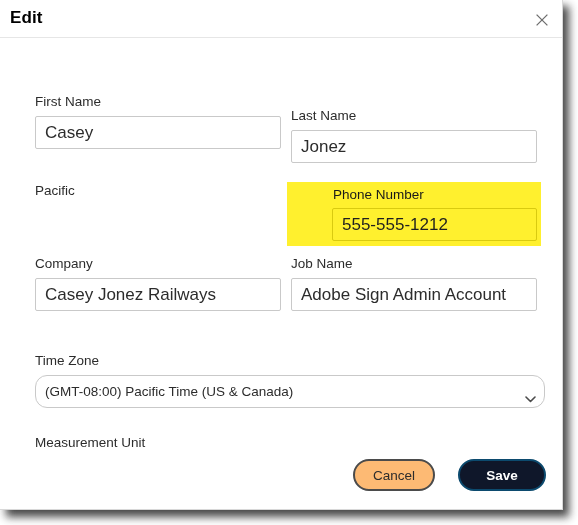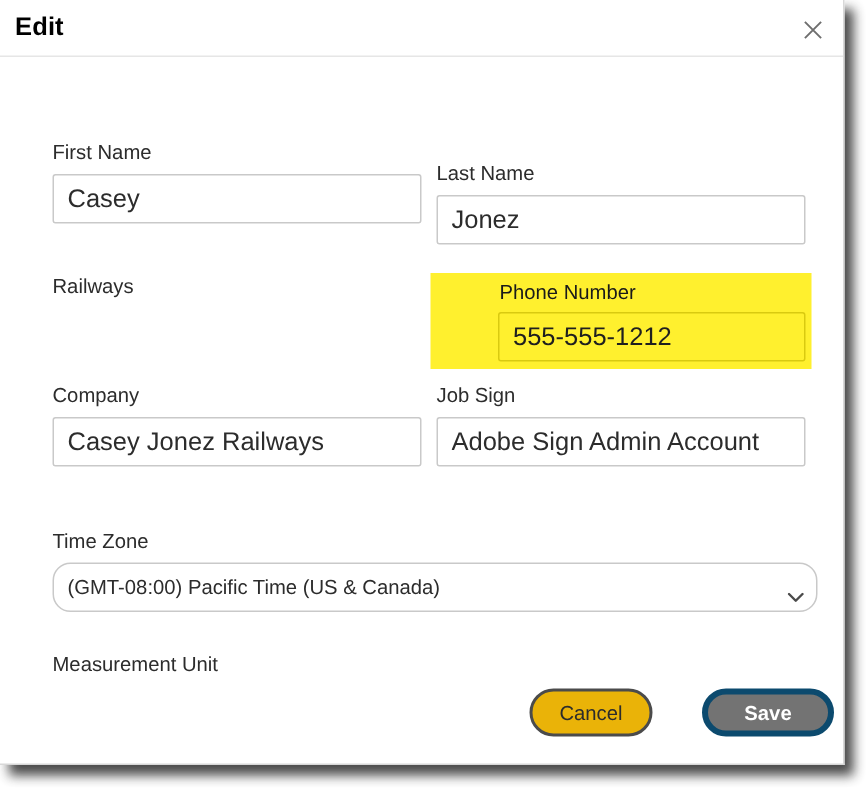--- a/index.html
+++ b/index.html
@@ -172,30 +172,30 @@
     display: flex;
     align-items: center;
     justify-content: center;
     box-sizing: border-box;
     padding: 0 18px;
   }
   .btn-cancel {
     right: 127px;
     bottom: 0;
     min-width: 78px;
-    background: #eab308;
+    background: #fdba74;
     border: 2px solid #4b4b4b;
     color: #2c2c2c;
   }
   .btn-save {
-    right: 6px;
+    right: 16px;
     bottom: 0;
     min-width: 88px;
-    background: #737373;
-    border: 4px solid #0c4a6e;
+    background: #0f172a;
+    border: 2px solid #0c4a6e;
     color: #ffffff;
     font-weight: bold;
   }
 </style>
 </head>
 <body>
 
 <div id="page">
 
   <div id="dialog-shadow"></div>
@@ -217,35 +217,35 @@
         <div class="field-label">First Name</div>
         <input class="text-input" type="text" value="Casey" style="">
       </div>
 
       <div class="fld" style="left:291px; top:70px; width:246px;">
         <div class="field-label">Last Name</div>
         <input class="text-input" type="text" value="Jonez" style="">
       </div>
 
       <div class="fld" style="left:35px; top:145px; width:246px;">
-        <div class="field-label">Railways</div>
+        <div class="field-label">Pacific</div>
       </div>
 
       <div class="highlight-group" style="left:287px; top:144px; width:254px;padding-left:45px;">
         <div class="field-label">Phone Number</div>
         <input class="text-input" type="text" value="555-555-1212" style="">
       </div>
 
       <div class="fld" style="left:35px; top:218px; width:246px;">
         <div class="field-label">Company</div>
         <input class="text-input" type="text" value="Casey Jonez Railways" style="">
       </div>
 
       <div class="fld" style="left:291px; top:218px; width:246px;">
-        <div class="field-label">Job Sign</div>
+        <div class="field-label">Job Name</div>
         <input class="text-input" type="text" value="Adobe Sign Admin Account" style="">
       </div>
 
       <div class="fld" style="left:35px; top:315px; width:510px;">
         <div class="field-label">Time Zone</div>
         <div class="select-wrap">
           <select class="select-input">
             <option>(GMT-08:00) Pacific Time (US &amp; Canada)</option>
           </select>
           <span class="select-chevron">

